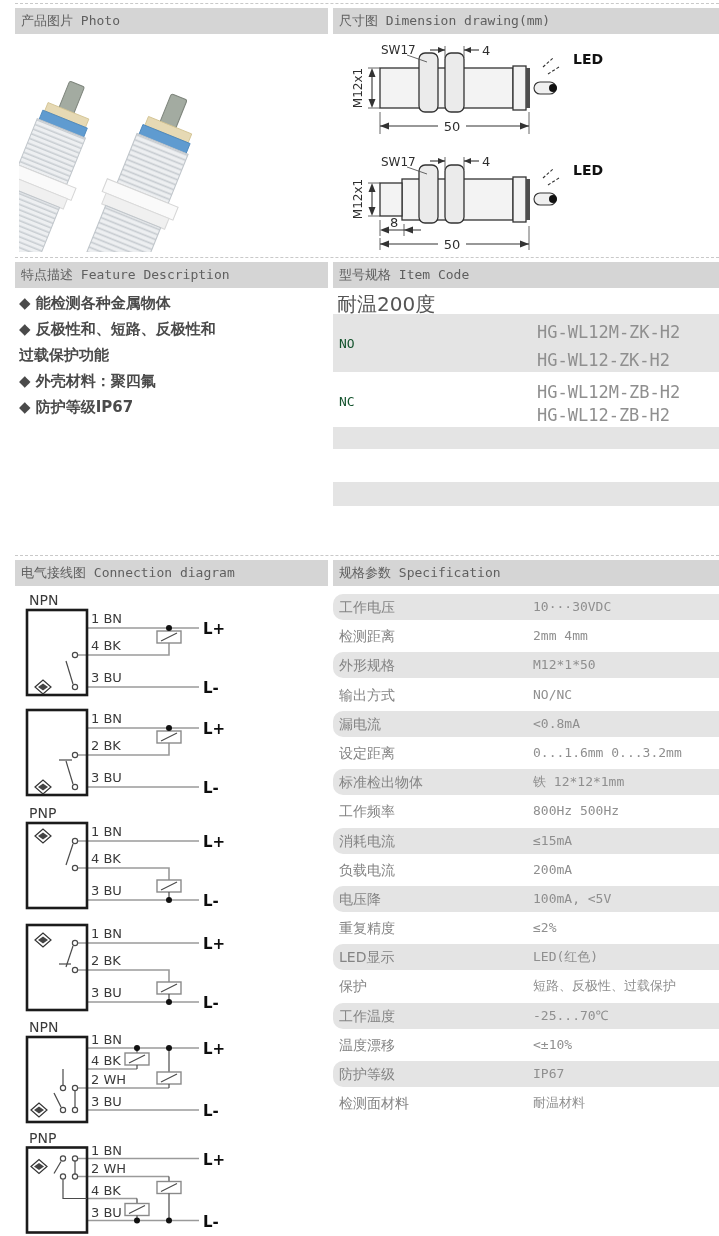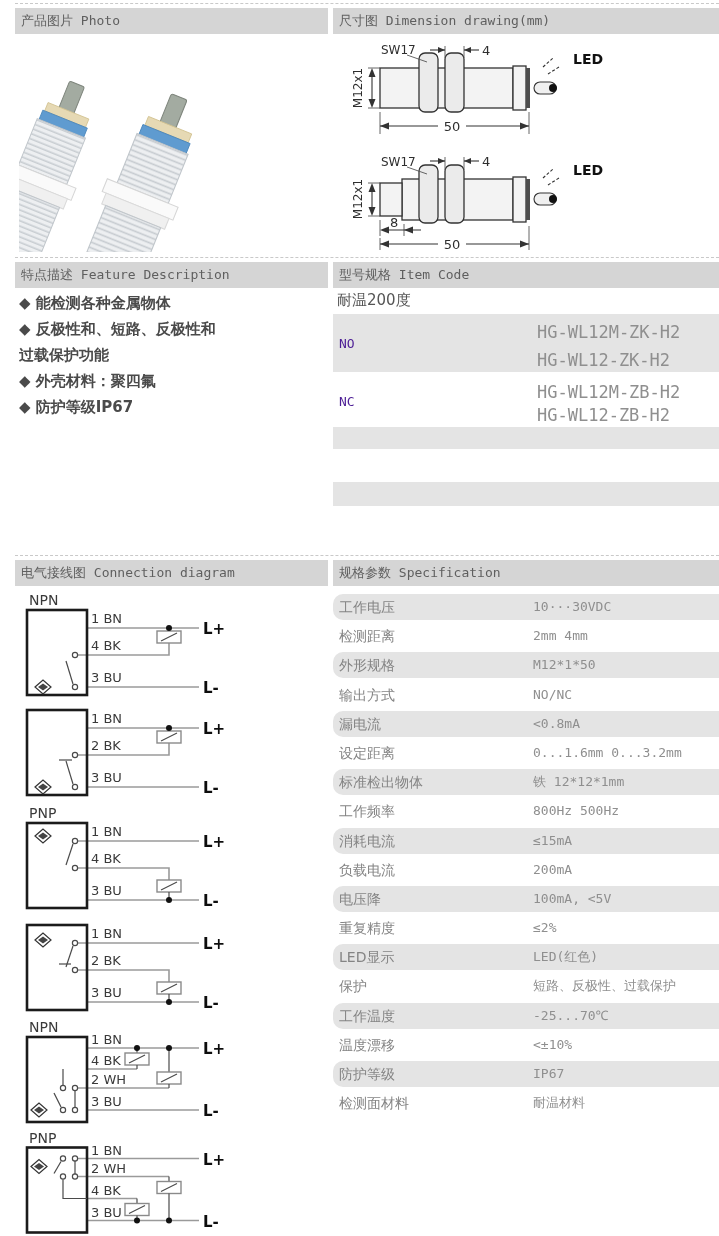--- a/index.html
+++ b/index.html
@@ -11,25 +11,25 @@
        padding-left:6px;box-sizing:border-box;}
   .hdr-left{left:0;width:313px;}
   .hdr-right{left:318px;width:401px;}
 
   
   .features{position:absolute;left:4px;top:290px;width:305px;color:#4a4a4a;
             font-weight:bold;font-size:15px;line-height:26px;}
   .features div{white-space:nowrap;}
 
   
-  .ic-note{position:absolute;left:322px;top:291px;font-size:15px;color:#555;}
+  .ic-note{position:absolute;left:322px;top:291px;font-size:20px;color:#555;}
   .ic-row{position:absolute;left:318px;width:398px;}
   .ic-shade{background:#e4e4e4;}
   .ic-type{position:absolute;left:6px;top:50%;transform:translateY(-50%);
-           font-family:"DejaVu Sans Mono",monospace;font-size:13px;color:#4c1d95;text-align:right;}
+           font-family:"DejaVu Sans Mono",monospace;font-size:13px;color:#14532d;text-align:right;}
   .ic-code{position:absolute;left:204px;font-family:"DejaVu Sans Mono",monospace;
            font-size:17px;color:#8f8f8f;white-space:nowrap;}
 
   
   .spec{position:absolute;left:318px;top:594px;width:398px;}
   .spec-row{position:relative;height:26px;margin-bottom:3.2px;border-radius:10px;}
   .spec-row:nth-child(odd){background:#e4e4e4;}
   .spec-label{position:absolute;left:6px;top:0;line-height:26px;font-size:14px;color:#848484;}
   .spec-value{position:absolute;left:200px;top:0;line-height:26px;
               font-family:"DejaVu Sans Mono",monospace;font-size:13px;color:#8f8f8f;white-space:nowrap;}

